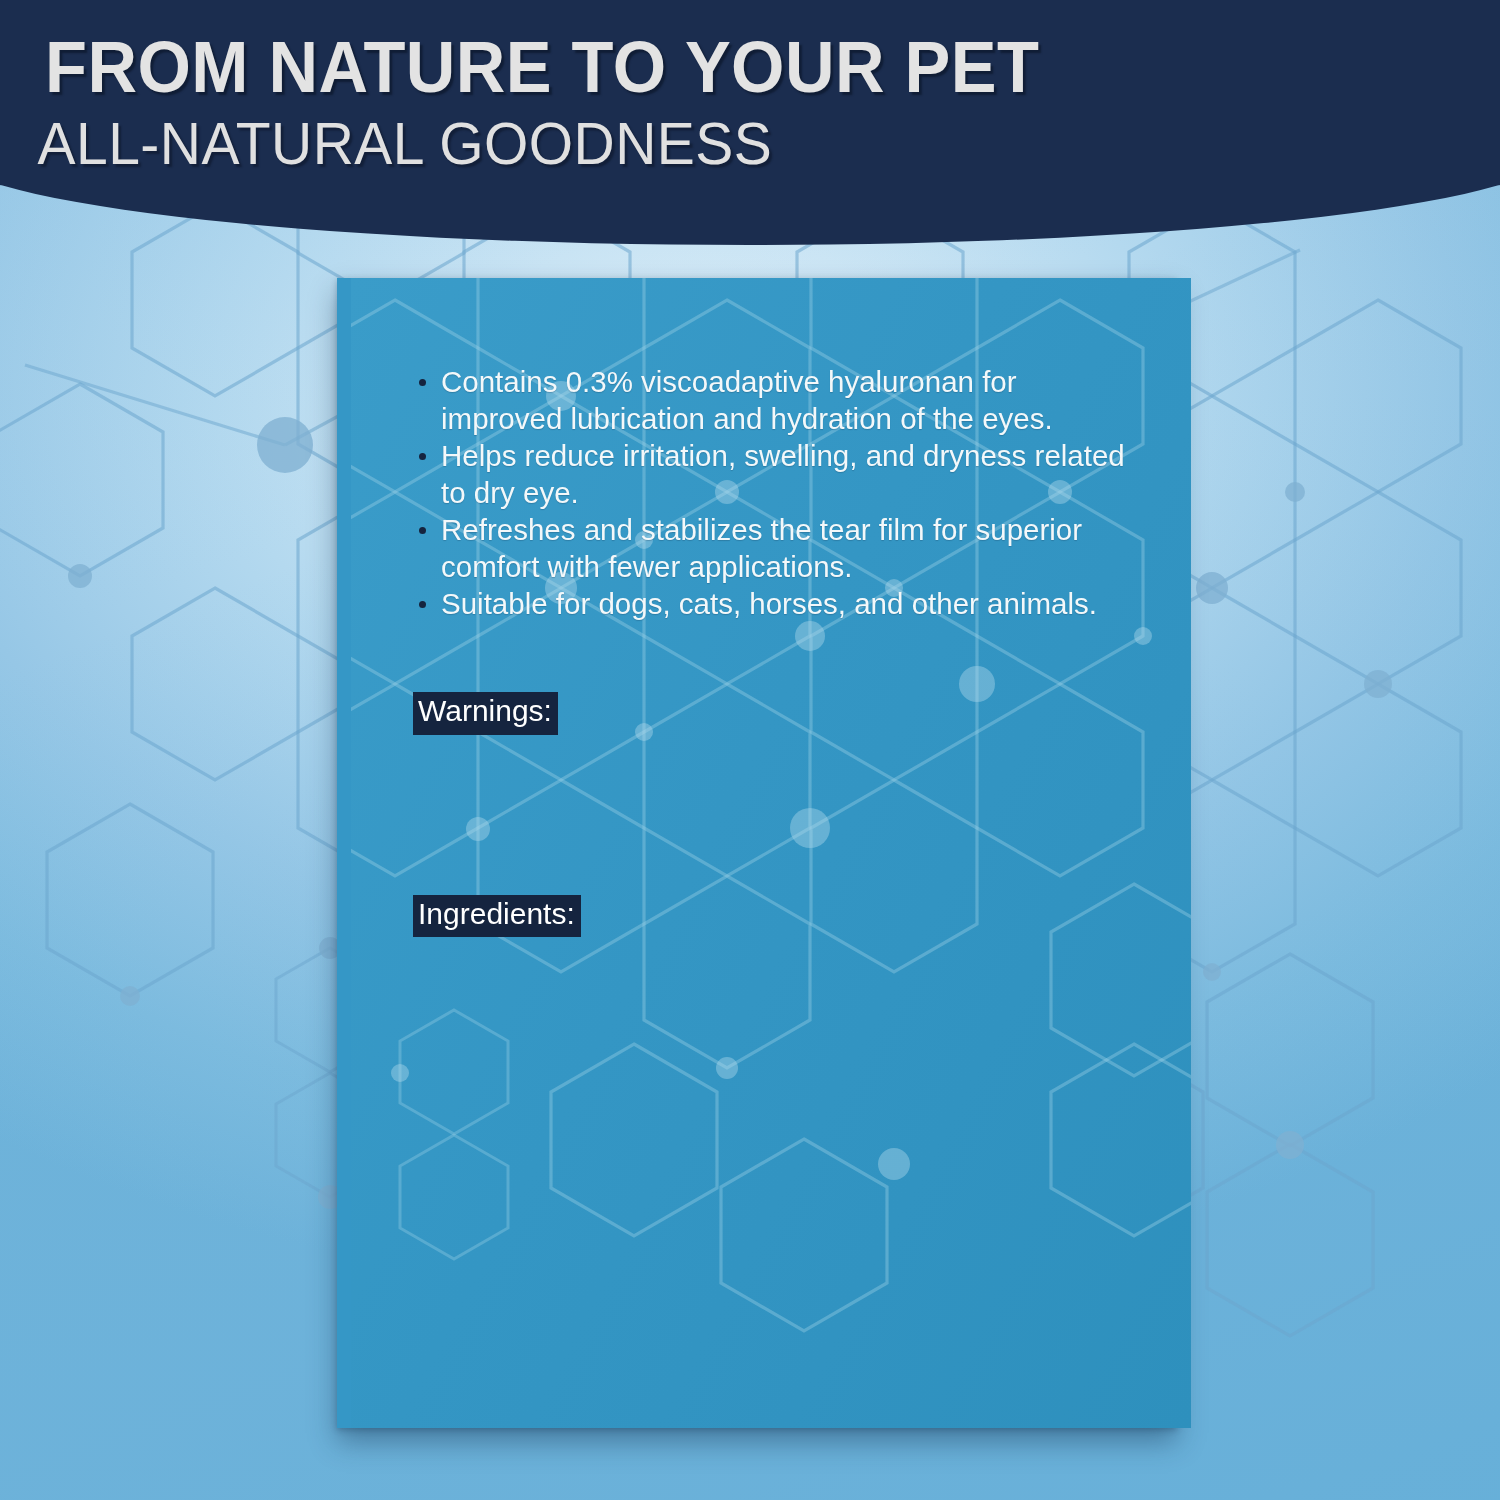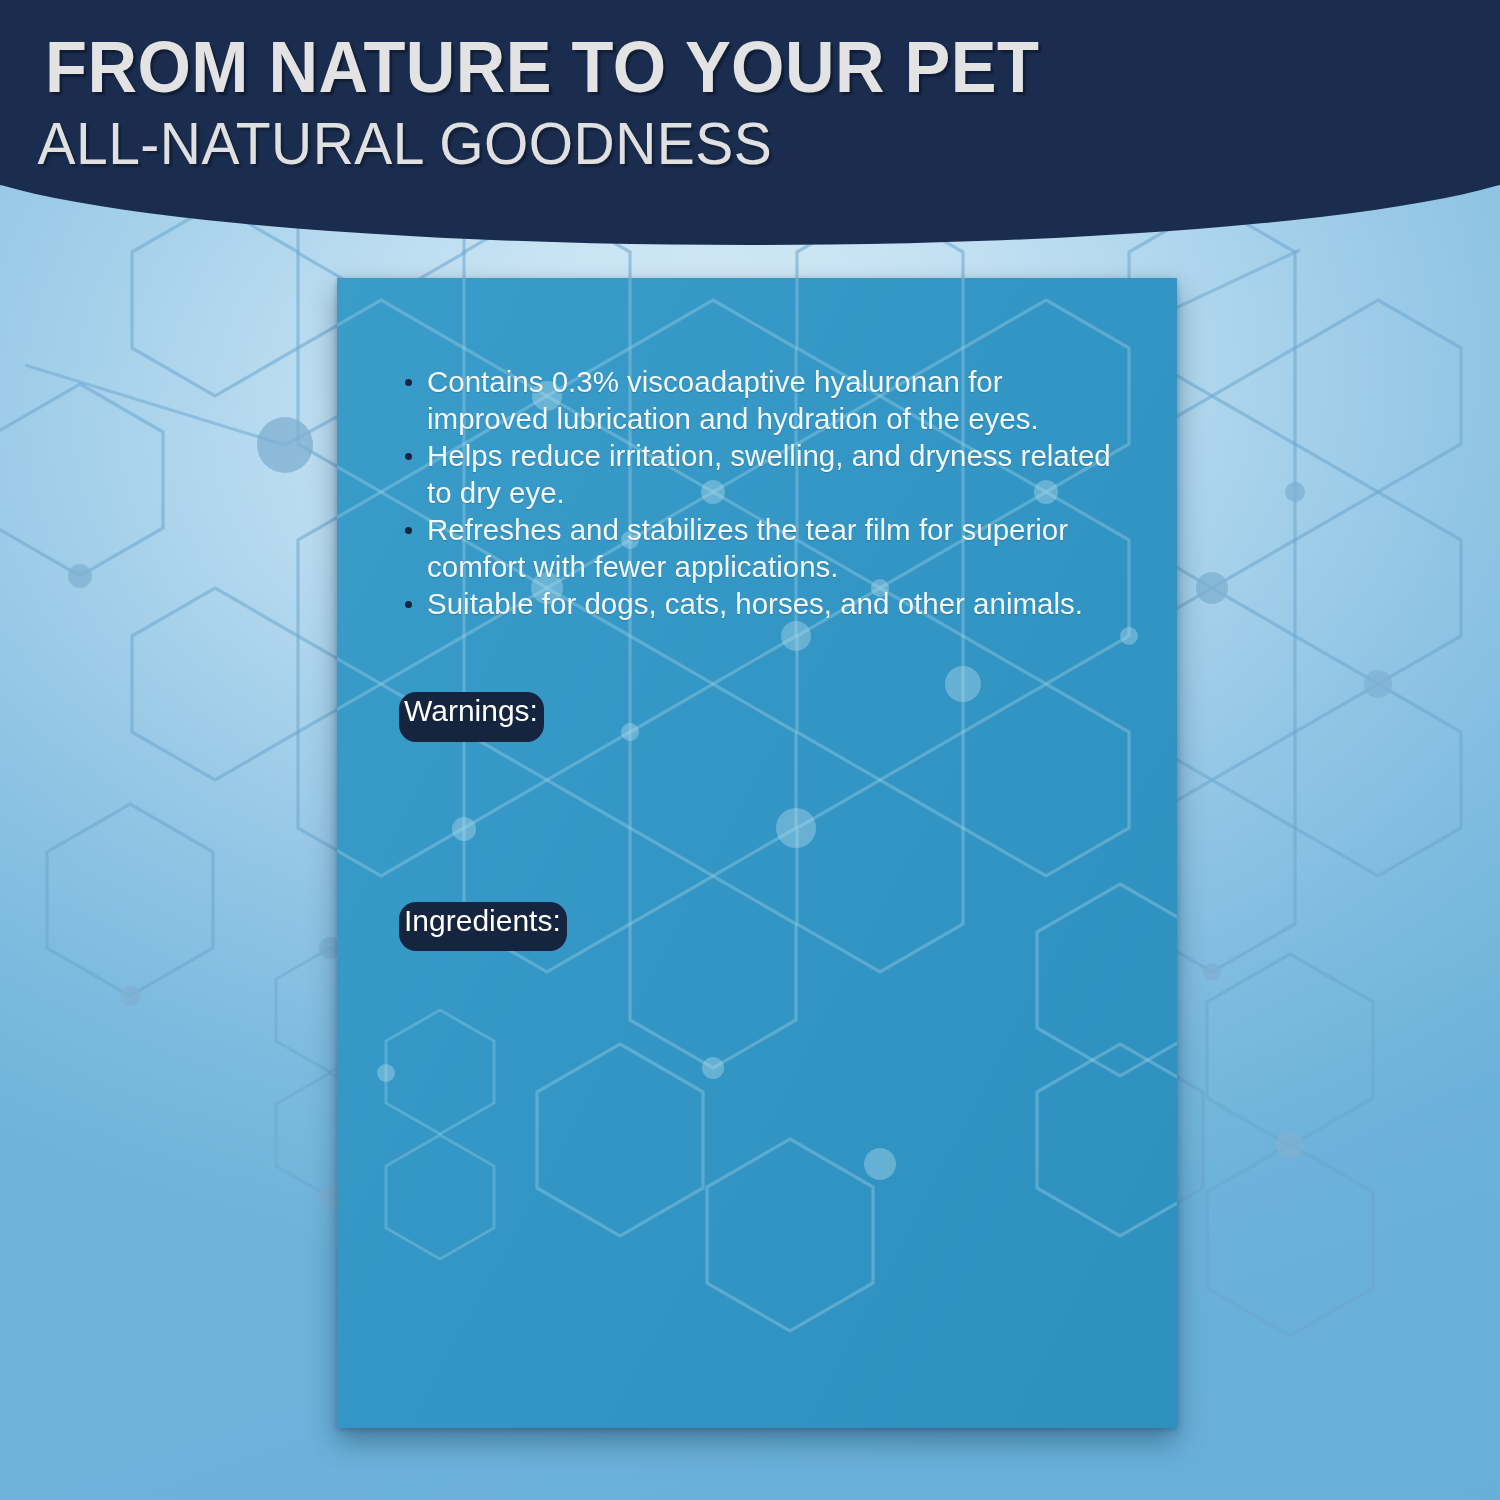--- a/index.html
+++ b/index.html
@@ -103,21 +103,21 @@
     position: absolute;
     left: 337px;
     top: 278px;
     width: 840px;
     height: 1150px;
     box-shadow: 0 14px 26px rgba(20,50,80,0.42), 0 2px 6px rgba(20,50,80,0.30);
     background: #3597c6;
   }
   .card {
     position: absolute;
-    left: 337px;
+    left: 351px;
     top: 278px;
     width: 840px;
     height: 1150px;
     background: linear-gradient(118deg, #3a9cc9 0%, #3496c4 45%, #3193c1 72%, #2e90bd 100%);
     overflow: hidden;
   }
   .card-hex {
     position: absolute;
     left: -337px;
     top: -278px;
@@ -160,22 +160,21 @@
   }
 
   
   .section-head {
     display: inline-block;
     background: #15243f;
     color: #ffffff;
     font-size: 30px;
     line-height: 1.12;
     font-family: "Liberation Sans Narrow", "Liberation Sans", sans-serif;
-    padding: 2px 6px 14px 5px;
-    border-radius: 17px;
+    padding: 2px 6px 7px 5px;
   }
   .gap-before-warn { height: 68px; }
   .gap-after-head  { height: 40px; }
   .gap-block       { height: 34px; }
   .gap-before-ing  { height: 86px; }
 
   .body-text {
     font-size: 29.5px;
     line-height: 1.25;
     font-family: "Liberation Sans Narrow", "Liberation Sans", sans-serif;

